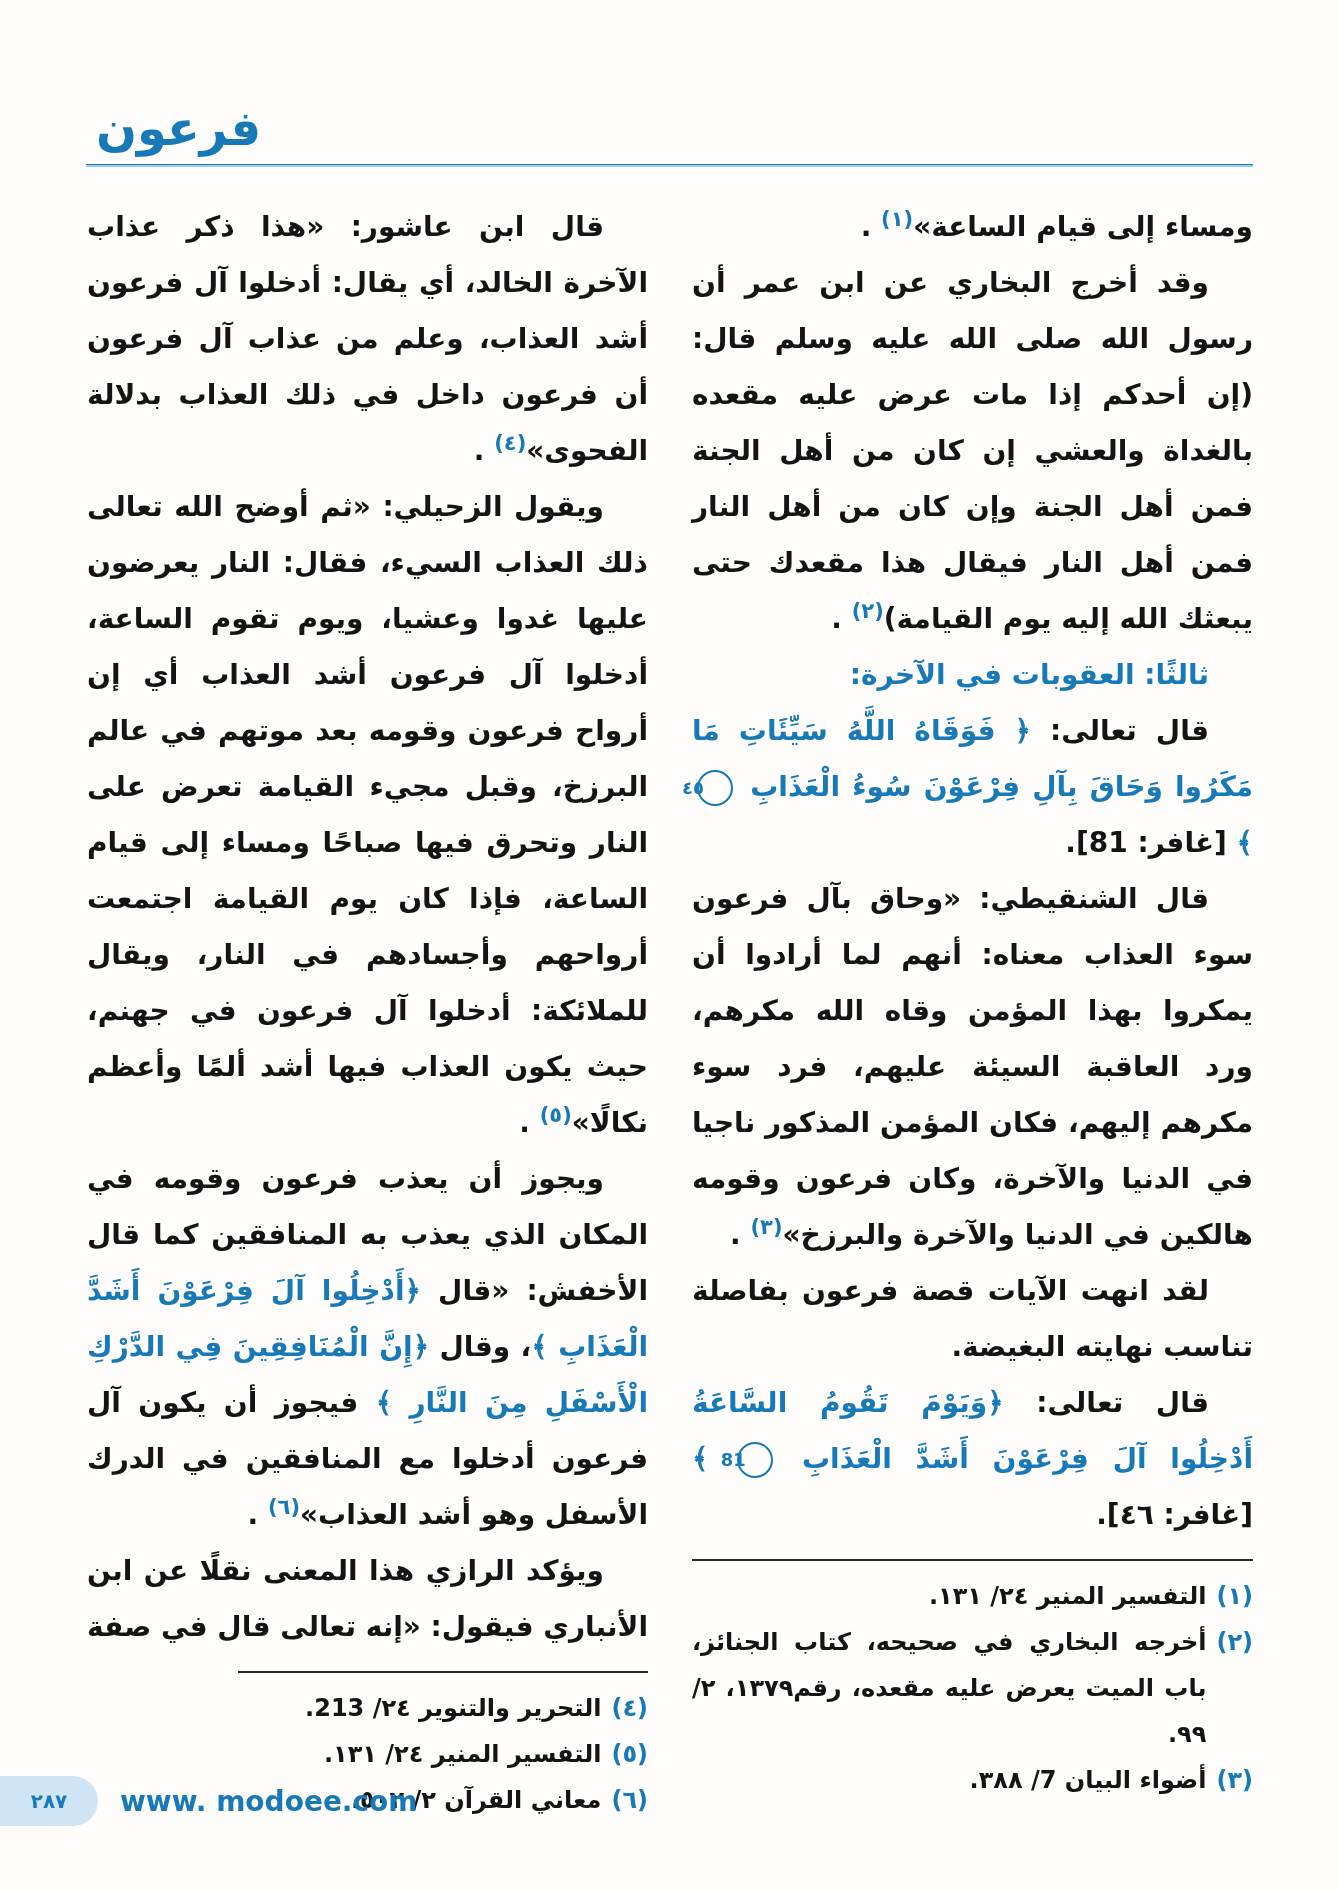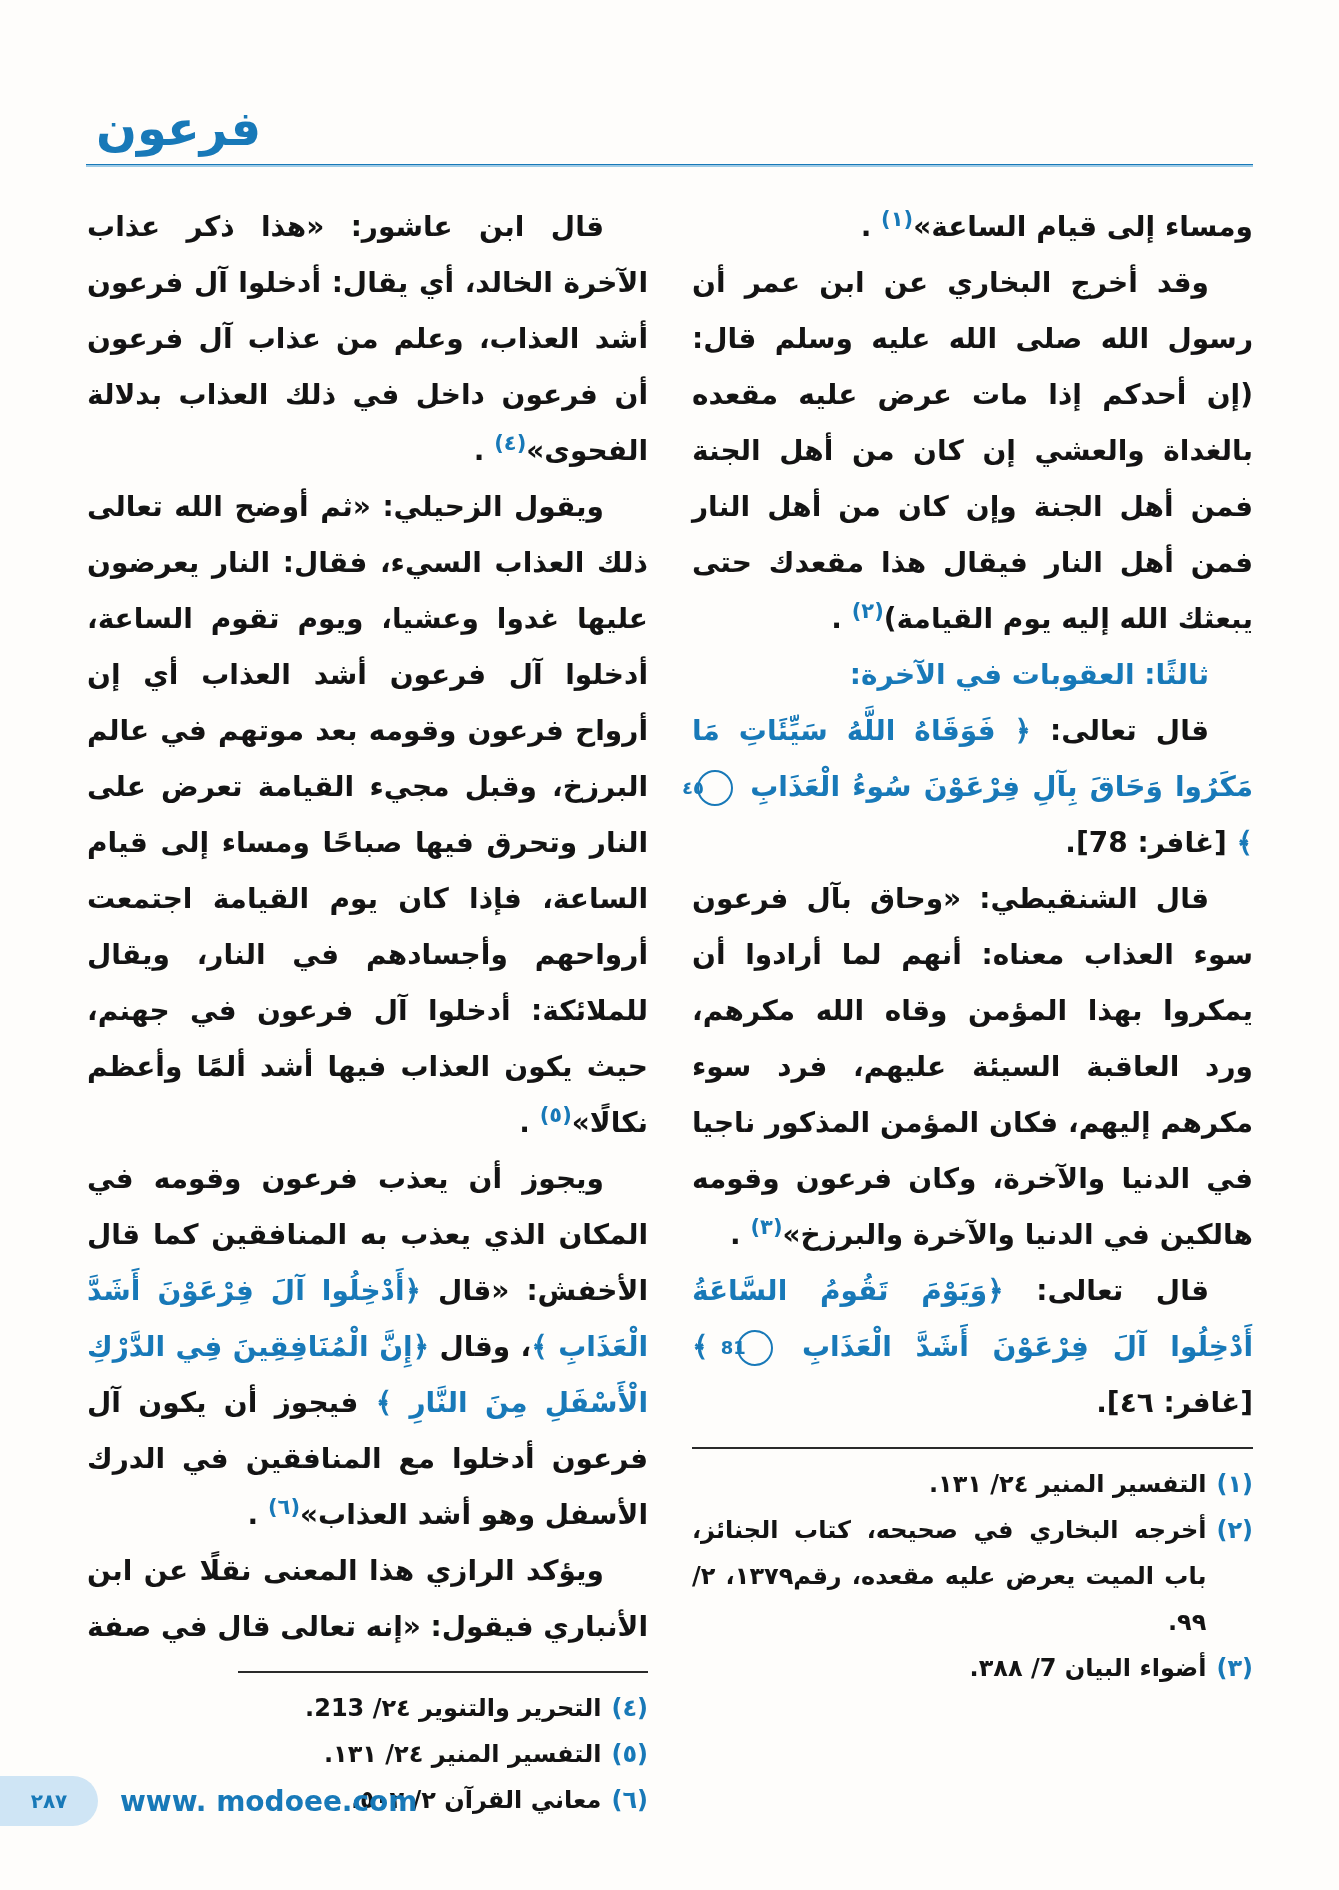--- a/index.html
+++ b/index.html
@@ -106,22 +106,23 @@
       <div class="header-title">فرعون</div>
       <div class="header-rule"></div>
     </header>
 
     <main class="content">
 
       <section class="col">
         <p class="para no-indent"><span class="seg-normal">ومساء إلى قيام الساعة»</span><span class="seg-fnref">(١)</span><span class="seg-normal"> .</span></p>
         <p class="para"><span class="seg-normal">وقد أخرج البخاري عن ابن عمر أن رسول الله صلى الله عليه وسلم قال: (إن أحدكم إذا مات عرض عليه مقعده بالغداة والعشي إن كان من أهل الجنة فمن أهل الجنة وإن كان من أهل النار فمن أهل النار فيقال هذا مقعدك حتى يبعثك الله إليه يوم القيامة)</span><span class="seg-fnref">(٢)</span><span class="seg-normal"> .</span></p>
         <p class="para heading-para"><span class="seg-heading">ثالثًا: العقوبات في الآخرة:</span></p>
-        <p class="para"><span class="seg-normal">قال تعالى: </span><span class="seg-quran">﴿ فَوَقَاهُ اللَّهُ سَيِّئَاتِ مَا مَكَرُوا وَحَاقَ بِآلِ فِرْعَوْنَ سُوءُ الْعَذَابِ </span><span class="seg-ayah">٤٥</span><span class="seg-quran"> ﴾</span><span class="seg-normal"> [غافر: 78].</span></p>
+        <p class="para"><span class="seg-normal">قال تعالى: </span><span class="seg-quran">﴿ فَوَقَاهُ اللَّهُ سَيِّئَاتِ مَا مَكَرُوا وَحَاقَ بِآلِ فِرْعَوْنَ سُوءُ الْعَذَابِ </span><span class="seg-ayah">٤٥</span><span class="seg-quran"> ﴾</span><span class="seg-normal"> [غافر: 81].</span></p>
         <p class="para"><span class="seg-normal">قال الشنقيطي: «وحاق بآل فرعون سوء العذاب معناه: أنهم لما أرادوا أن يمكروا بهذا المؤمن وقاه الله مكرهم، ورد العاقبة السيئة عليهم، فرد سوء مكرهم إليهم، فكان المؤمن المذكور ناجيا في الدنيا والآخرة، وكان فرعون وقومه هالكين في الدنيا والآخرة والبرزخ»</span><span class="seg-fnref">(٣)</span><span class="seg-normal"> .</span></p>
+        <p class="para"><span class="seg-normal">لقد انهت الآيات قصة فرعون بفاصلة تناسب نهايته البغيضة.</span></p>
         <p class="para"><span class="seg-normal">قال تعالى: </span><span class="seg-quran">﴿وَيَوْمَ تَقُومُ السَّاعَةُ أَدْخِلُوا آلَ فِرْعَوْنَ أَشَدَّ الْعَذَابِ </span><span class="seg-ayah">81</span><span class="seg-quran"> ﴾</span><span class="seg-normal"> [غافر: ٤٦].</span></p>
 
         <div class="fn-sep"></div>
         <div class="footnotes">
           <div class="fn">
             <span class="fn-num">(١)</span>
             <span class="fn-text">التفسير المنير ٢٤/ ١٣١.</span>
           </div>
           <div class="fn">
             <span class="fn-num">(٢)</span>

